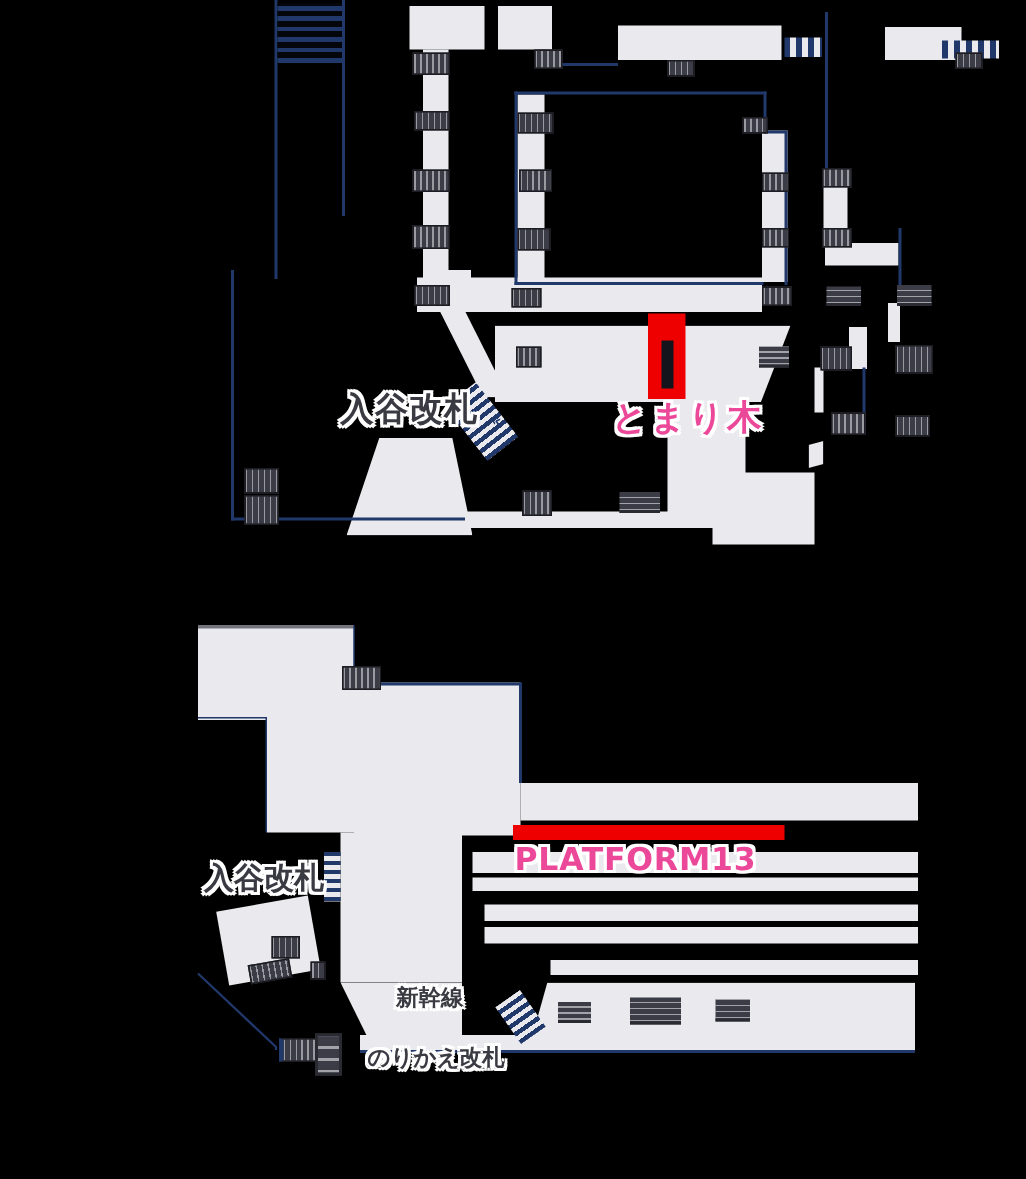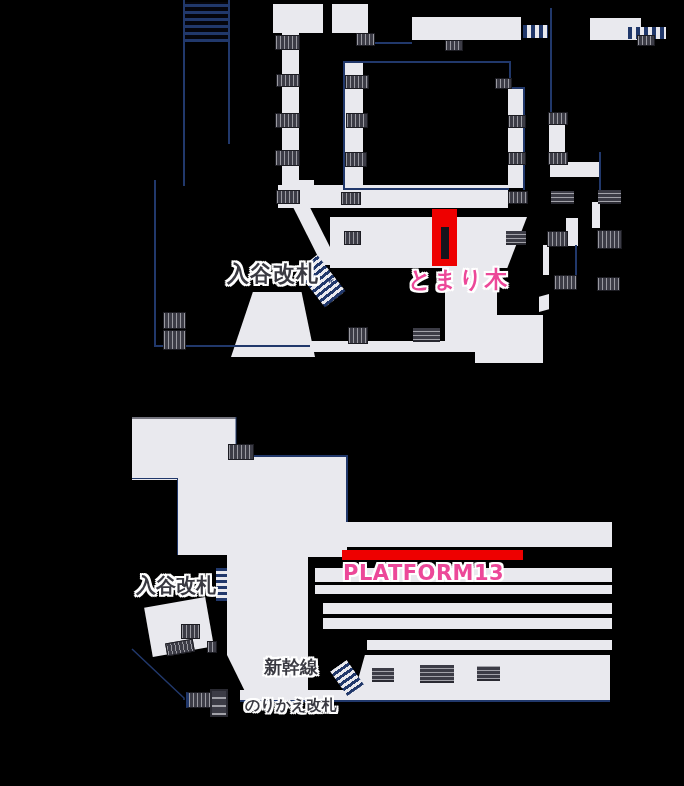--- a/index.html
+++ b/index.html
@@ -153,17 +153,17 @@
     <i style="left:337px;top:663px;width:20px;height:30px;transform:rotate(-35deg);background:repeating-linear-gradient(0deg,#21386b 0 3px,#e9e9ee 3px 6px)"></i>
     <i class="esc" style="left:372px;top:668px;width:22px;height:12px"></i>
     <i class="esc" style="left:420px;top:665px;width:34px;height:16px"></i>
     <i class="esc" style="left:477px;top:666px;width:23px;height:13px"></i>
     <i class="st" style="left:228px;top:444px;width:24px;height:14px"></i>
 
     <i class="mark" style="left:342px;top:550px;width:181px;height:10px"></i>
 
     <span class="lbl dark" style="left:136px;top:575px;font-size:20px">入谷改札</span>
     <span class="lbl red" style="left:343px;top:562px;font-size:21px;letter-spacing:0.5px">PLATFORM13</span>
-    <span class="lbl dark" style="left:264px;top:658px;font-size:18px">新幹線</span>
+    <span class="lbl dark" style="left:264px;top:658px;font-size:15px">新幹線</span>
     <span class="lbl dark" style="left:245px;top:698px;font-size:15px">のりかえ改札</span>
   </div>
 
 </div>
 
 </body></html>

